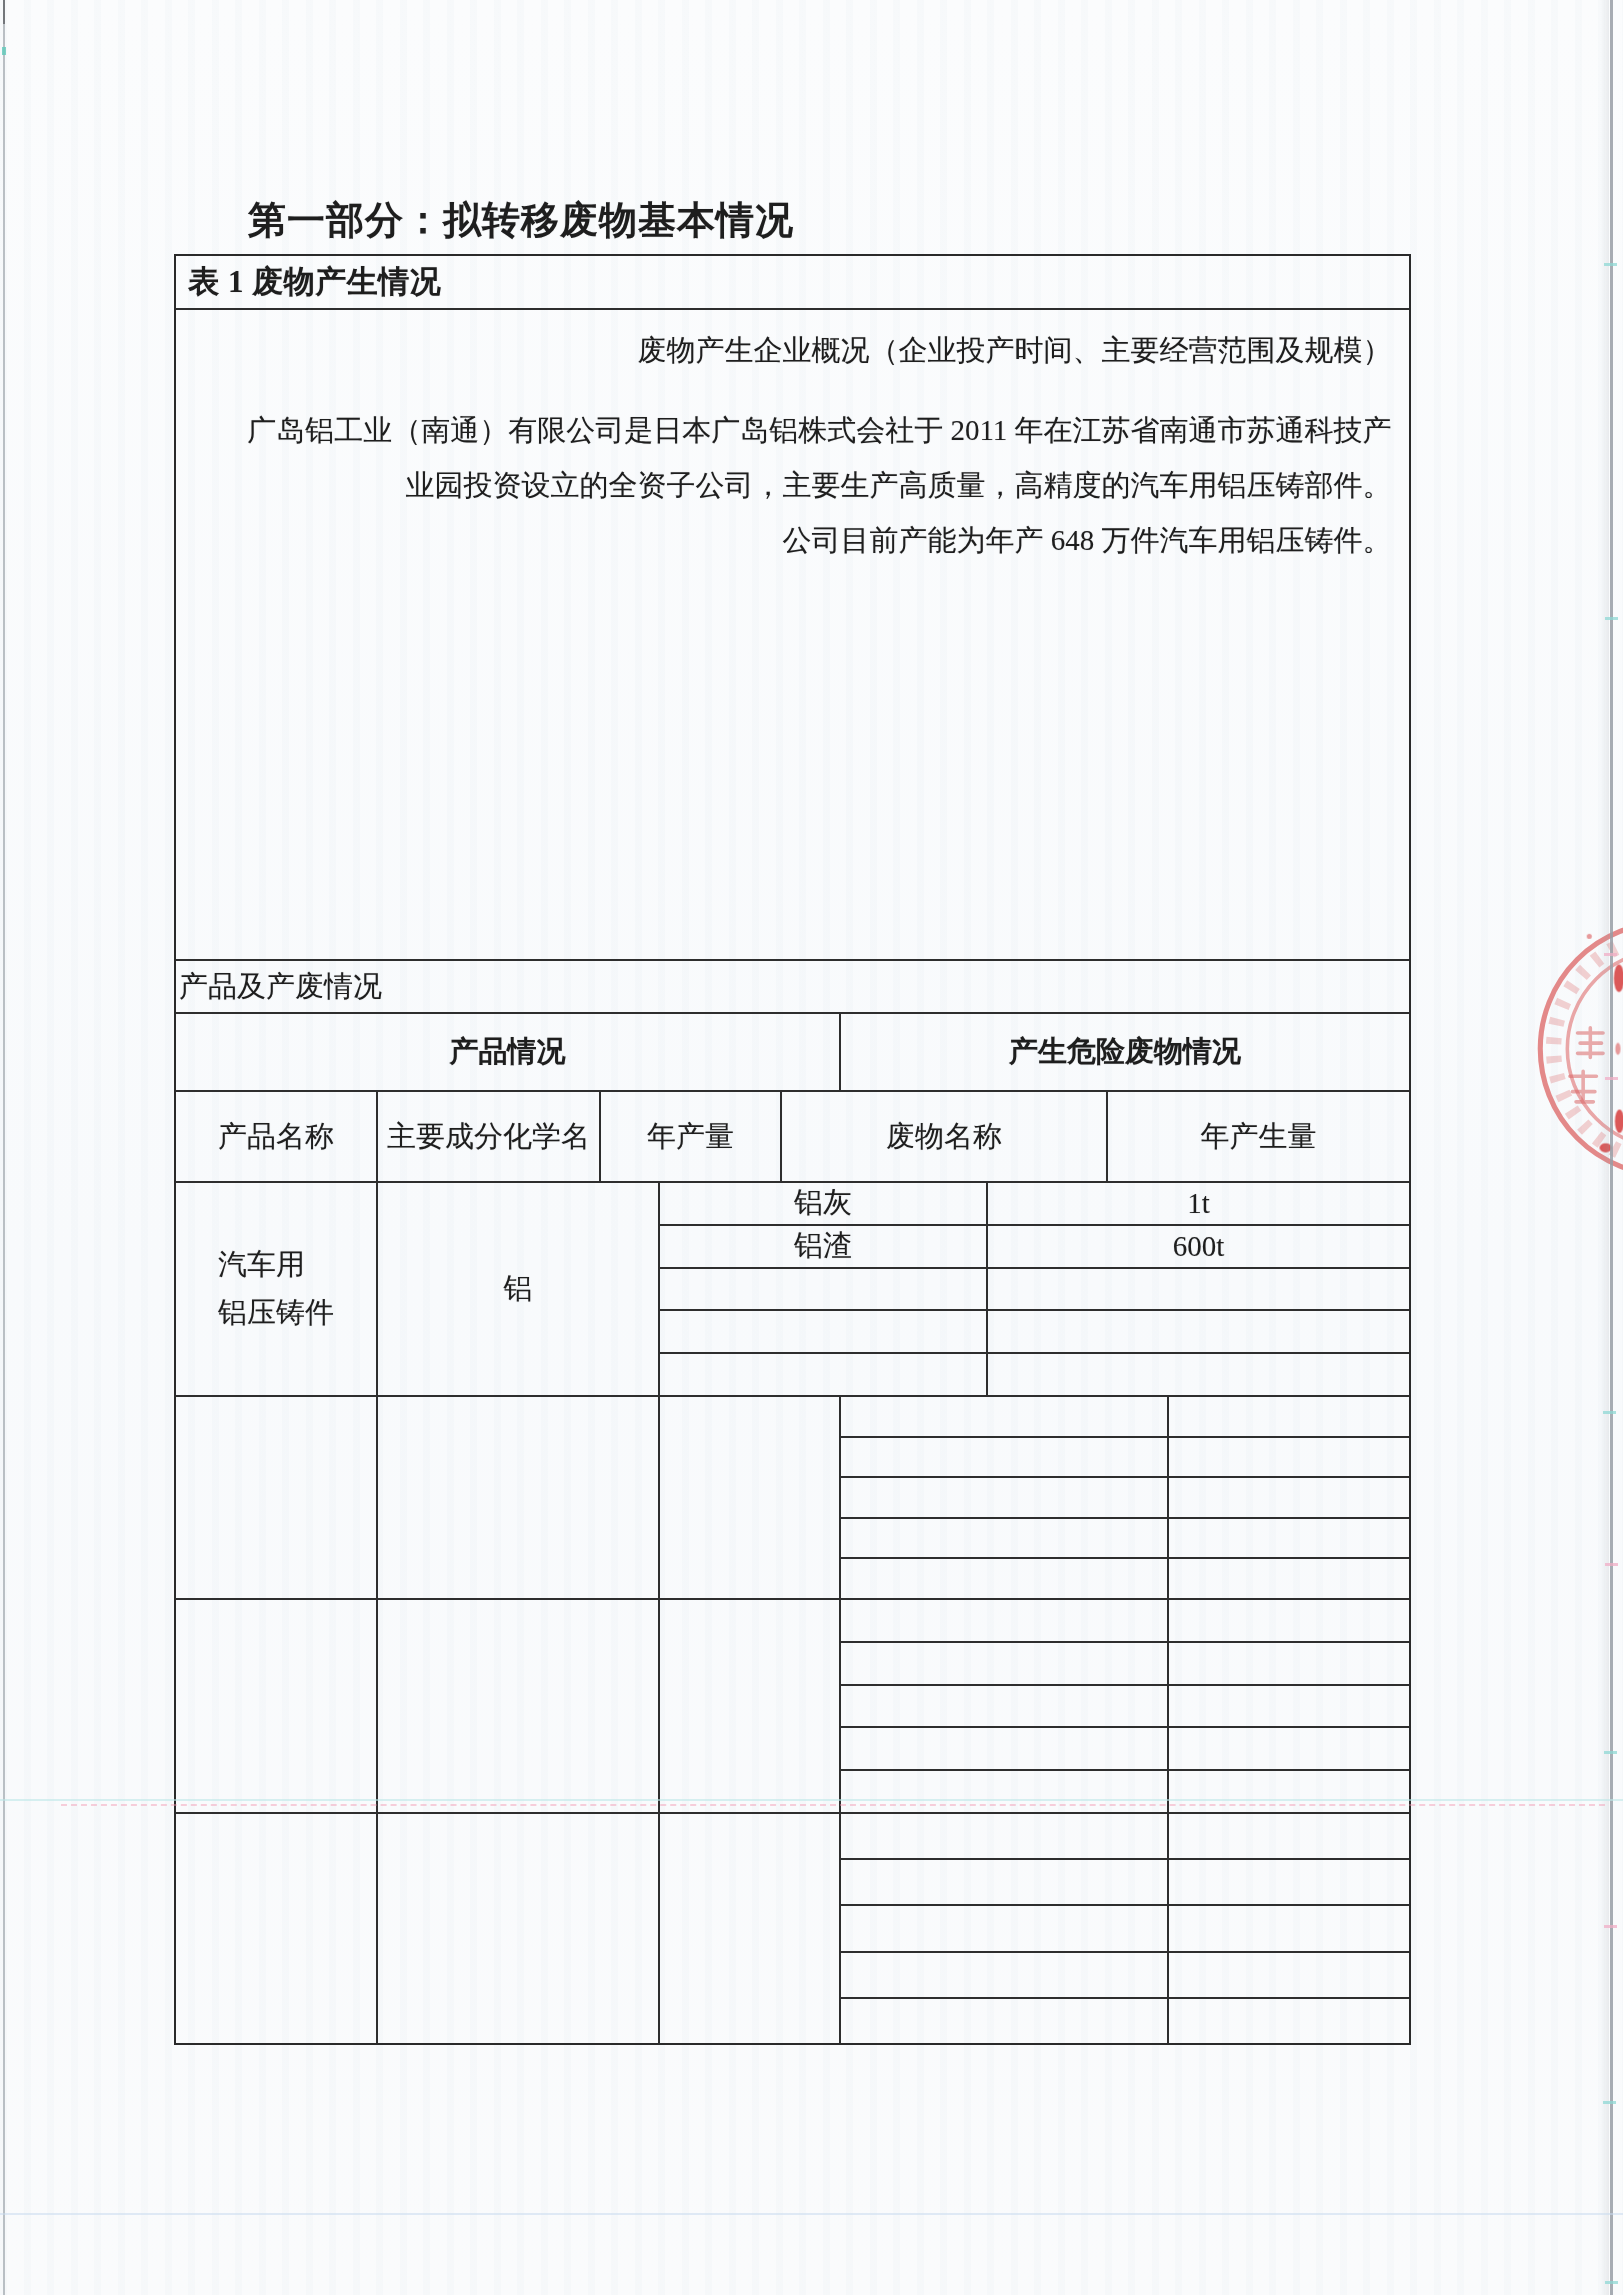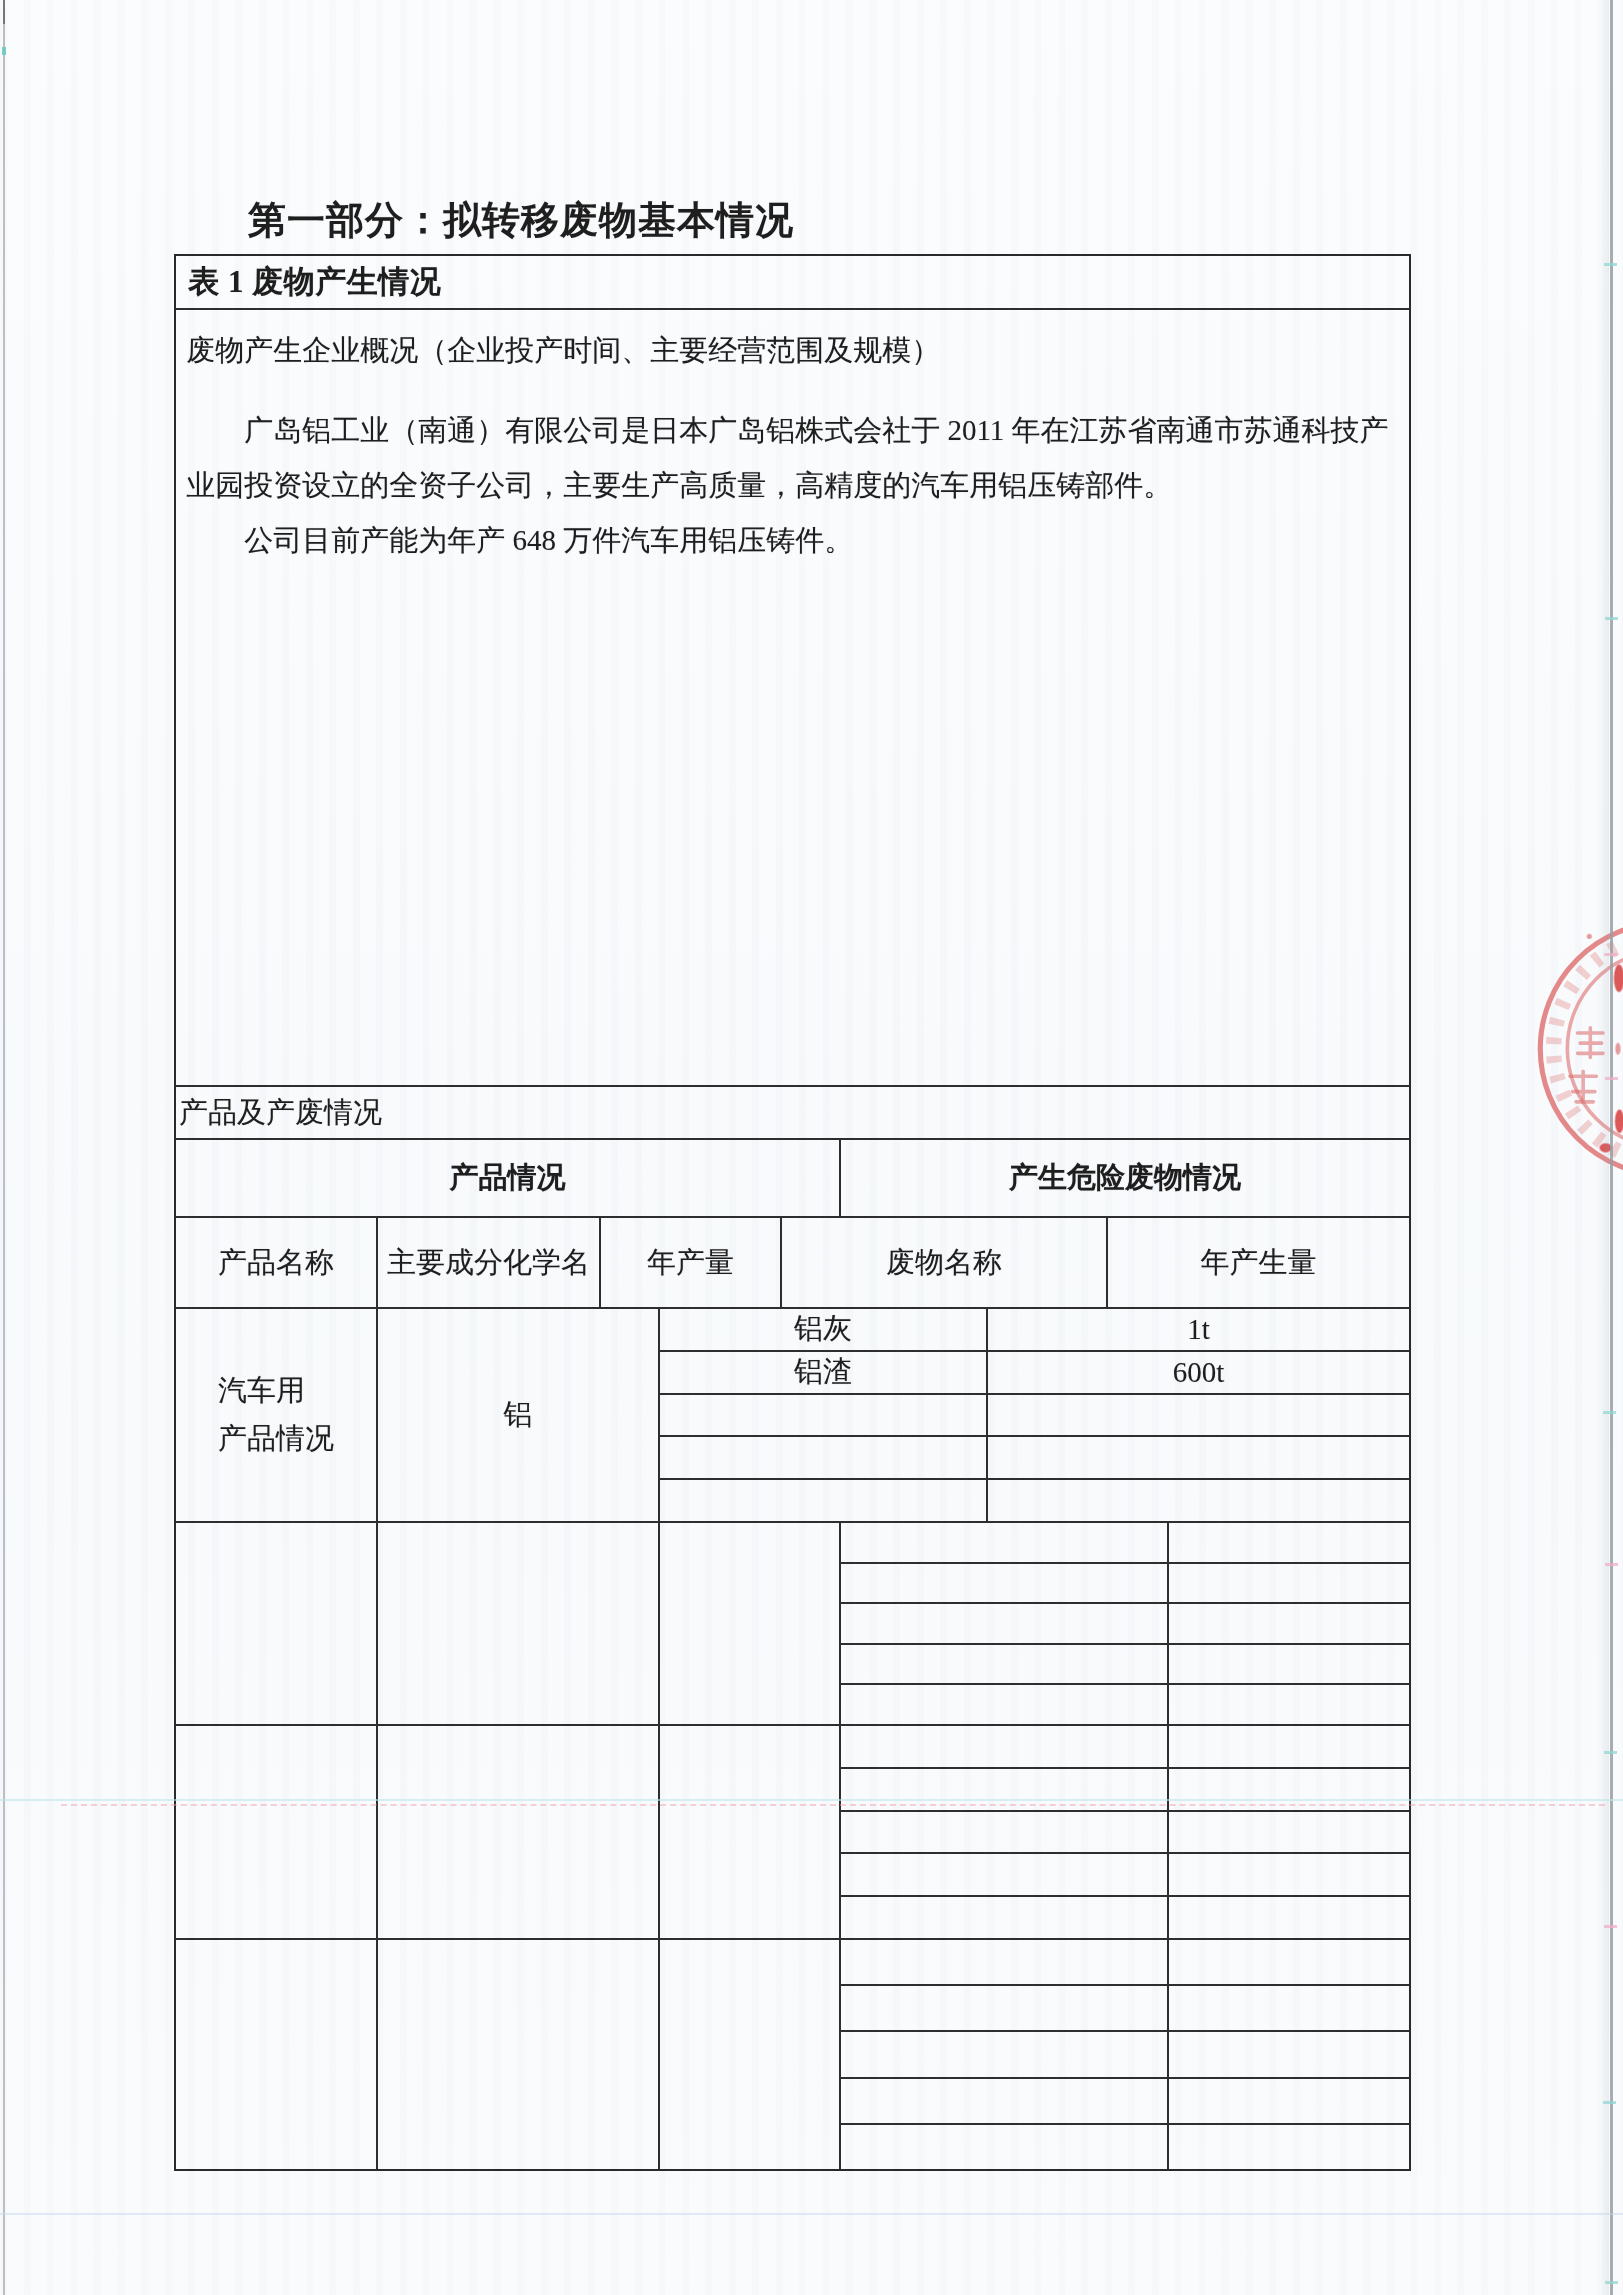--- a/index.html
+++ b/index.html
@@ -30,21 +30,21 @@
     position:absolute; left:174px; top:254px; width:1237px;
     border:2.6px solid #2a2a2a;
     background: transparent;
   }
   .row { border-top:2px solid #2e2e2e; }
   .row:first-child { border-top:none; }
 
   .r-title { height:52px; display:flex; align-items:center; padding-left:12.3px;
              font-size:31px; font-weight:bold; letter-spacing:0.5px; }
 
-  .r-overview { height:777px; padding:13.3px 17.4px 0 10.2px; font-size:29px; line-height:1.9; }
+  .r-overview { height:651px; padding:13.3px 17.4px 0 10.2px; font-size:29px; line-height:1.9;text-align:right; }
   .ov-label { letter-spacing:0px; }
   .ov-paras { margin-top:24.5px; }
   .ov-paras p { text-indent:2em; }
 
   .r-seclabel { height:53px; display:flex; align-items:center; padding-left:3px; font-size:29px; }
 
   .r-ghead { height:78px; display:flex; font-size:29px;font-weight:bold; }
   .gcell { display:flex; align-items:center; justify-content:center; }
   .g-products { width:663px; }
   .g-waste { flex:1; border-left:2px solid #2e2e2e; }
@@ -117,21 +117,21 @@
       <div class="hc cw1 scan-text">产品名称</div>
       <div class="hc cw2 scan-text">主要成分化学名</div>
       <div class="hc cw3 scan-text">年产量</div>
       <div class="hc cw4 scan-text">废物名称</div>
       <div class="hc cw5 scan-text">年产生量</div>
     </div>
 
     <div class="row block b1">
       <div class="pc pc1">
           <span class="pname scan-text">汽车用
-产品情况</span>
+铝压铸件</span>
         </div>
       <div class="pc pc2 scan-text">铝</div>
       <div class="wcol">
         <div class="wrow">
           <div class="wname scan-text">铝灰</div>
           <div class="wamt scan-text">1t</div>
         </div>
         <div class="wrow">
           <div class="wname scan-text">铝渣</div>
           <div class="wamt scan-text">600t</div>

